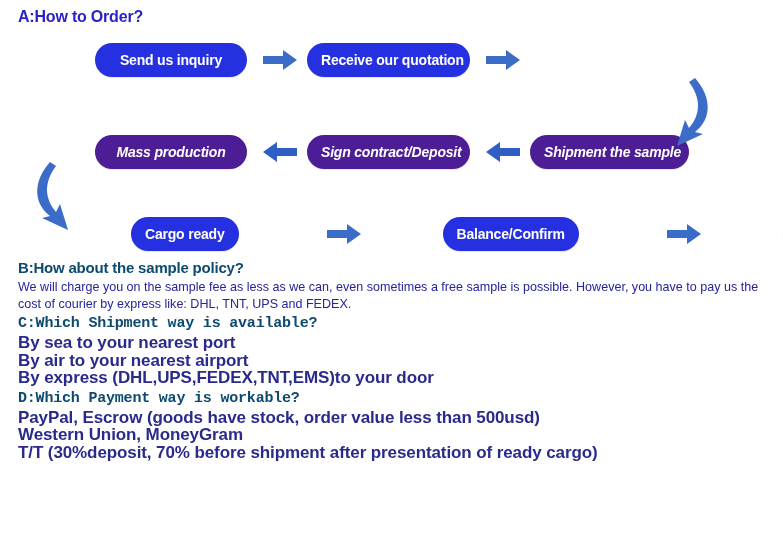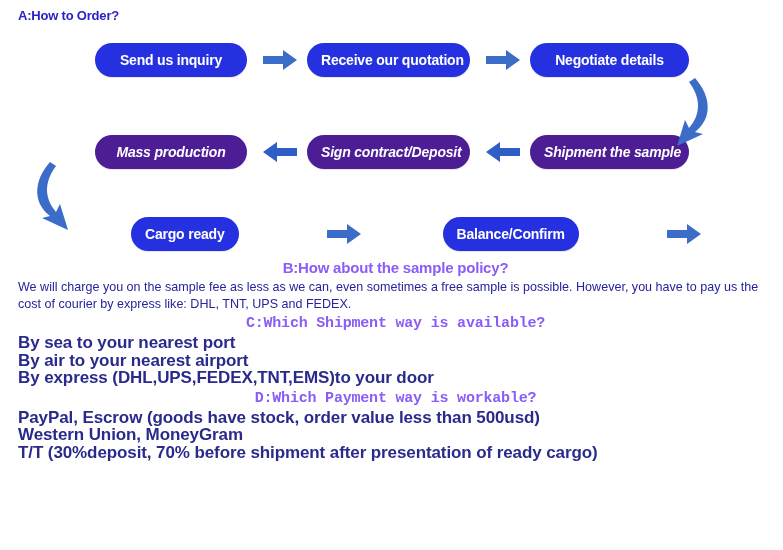--- a/index.html
+++ b/index.html
@@ -15,21 +15,21 @@
     overflow: hidden;
     position: relative;
     color: #2222cc;
   }
 
   
   .section-a-heading {
     position: absolute;
     left: 18px;
     top: 8px;
-    font-size: 13px;
+    font-size: 16px;
     font-weight: bold;
     color: #2a22c8;
     letter-spacing: -0.2px;
     white-space: nowrap;
   }
 
   .flow {
     position: absolute;
     left: 0;
     top: 38px;
@@ -89,25 +89,24 @@
   
   .faq {
     position: absolute;
     left: 18px;
     top: 259px;
     width: 755px;
   }
   .q {
     font-size: 15px;
     font-weight: bold;
-    color: #8b5cf6;
+    color: #0c4a6e;
     letter-spacing: -0.2px;
     margin: 0 0 2px 0;
     white-space: nowrap;
-    text-align: center;
   }
   .q.tight { margin-top: 1px; font-family: Liberation Mono, monospace; }
 
   .para {
     font-family: "Liberation Sans Narrow", "Liberation Sans", sans-serif;
     font-size: 13.5px;
     font-weight: normal;
     color: #26239c;
     line-height: 17px;
     margin: 0 0 2px 0;
@@ -144,21 +143,20 @@
     </div>
     <div class="spacer" style="width:8px"></div>
     <div class="pill" style="width:163px">Receive our quotation</div>
     <div class="spacer" style="width:14px"></div>
     <div class="arrow">
       <svg width="38" height="26" viewBox="0 0 38 26">
         <path d="M2 9 H22 V3 L36 13 L22 23 V17 H2 Z" fill="#3a6cc8"></path>
       </svg>
     </div>
     <div class="spacer" style="width:8px"></div>
-    <div class="pill" style="width:159px">Negotiate details</div>
   </div>
 
   <div class="flow-row r2">
     <div class="spacer" style="width:62px"></div>
     <div class="pill light" style="width:152px">Mass production</div>
     <div class="spacer" style="width:14px"></div>
     <div class="arrow">
       <svg width="38" height="26" viewBox="0 0 38 26">
         <path d="M36 9 H16 V3 L2 13 L16 23 V17 H36 Z" fill="#2f5fc4"></path>
       </svg>

